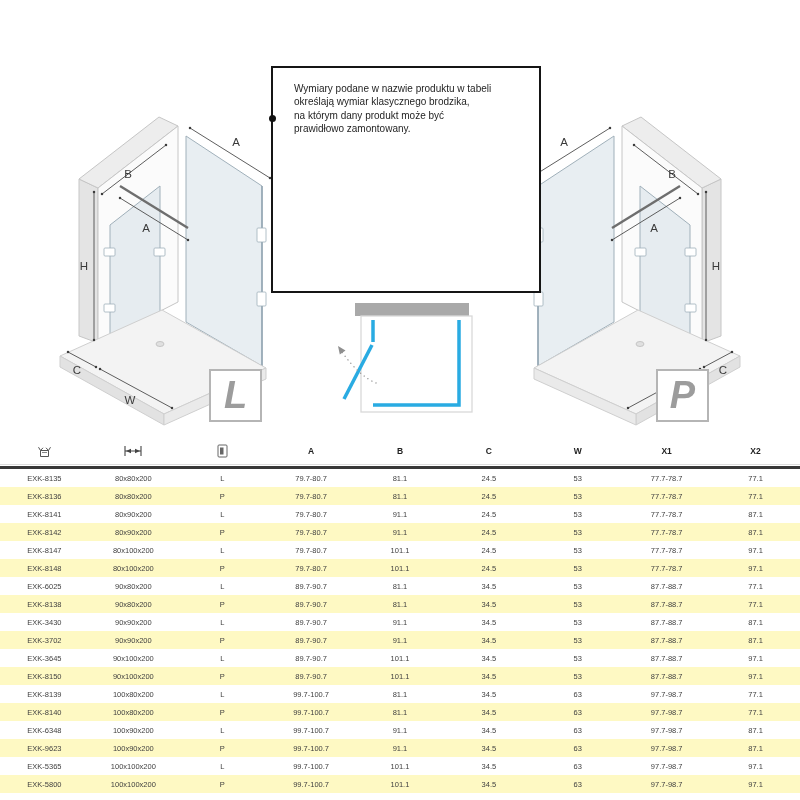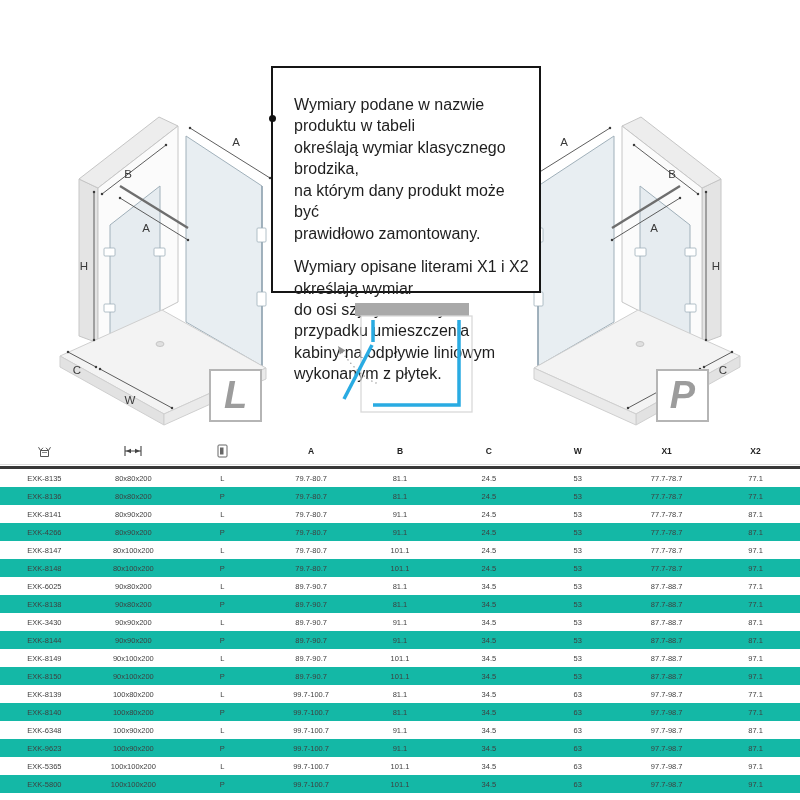--- a/index.html
+++ b/index.html
@@ -35,22 +35,22 @@
   #badge-l { left:209px; top:369px; }
   #badge-r { left:656px; top:369px; }
 
   
   .info-box {
     position:absolute; left:271px; top:66px; width:270px; height:227px;
     box-sizing:border-box; border:2px solid #151515; background:#fff;
     padding:14px 10px 10px 21px;
   }
   .info-box p {
-    margin:12px 0 10px 0; white-space:pre-line;
-    font-size:16px; line-height:1.34; color:#1e1e1e;
+    margin:0 0 10px 0; white-space:pre-line;
+    font-size:10px; line-height:1.34; color:#1e1e1e;
   }
   .info-dot {
     position:absolute; left:-4.5px; top:47px; width:7px; height:7px;
     border-radius:50%; background:#111;
   }
 
   
   #swing-diagram { position:absolute; left:333px; top:293px; }
 
   
@@ -60,21 +60,21 @@
     align-items:center; justify-items:center; height:26px;
     border-bottom:1px solid #dddddd;
   }
   .th-letter { font-size:8.5px; font-weight:bold; color:#222; }
   .rule { height:3px; background:#383838; margin-top:1px; }
   .trow {
     display:grid; grid-template-columns:repeat(9,1fr);
     align-items:center; justify-items:center; height:18px;
     font-size:7.5px; color:#3f3f3f;
   }
-  .trow.alt { background:#14b8a6; }
+  .trow.alt { background:#fef9c3; }
   .hicon { display:flex; align-items:center; justify-content:center; }
 </style>
 </head>
 <body>
 
 <svg id="diagram-left" class="diagram-svg" width="250" height="330" viewBox="0 0 250 330">
   <defs>
     <marker id="dot" markerWidth="4" markerHeight="4" refX="2" refY="2">
       <circle cx="2" cy="2" r="1.4" fill="#3d3d3d"></circle>
     </marker>
@@ -157,23 +157,20 @@
 <div class="badge" id="badge-r">
   <span>P</span>
 </div>
 
 <div class="info-box">
   <div class="info-dot"></div>
   <p>Wymiary podane w nazwie produktu w tabeli
 określają wymiar klasycznego brodzika,
 na którym dany produkt może być
 prawidłowo zamontowany.</p>
-  <p>Wymiary opisane literami X1 i X2 określają wymiar
-do osi szyby – istotny w przypadku umieszczenia
-kabiny na odpływie liniowym wykonanym z płytek.</p>
 </div>
 
 <svg id="swing-diagram" width="150" height="142" viewBox="0 0 150 142">
   <rect x="22" y="10" width="114" height="13" fill="#a9a9a9"></rect>
   <rect x="28" y="23" width="111" height="96" fill="none" stroke="#d9d9d9" stroke-width="1.3"></rect>
   <line x1="40" y1="27" x2="40" y2="49" stroke="#29abe2" stroke-width="3.5"></line>
   <line x1="39" y1="52" x2="11" y2="106" stroke="#29abe2" stroke-width="3.5"></line>
   <polyline points="40,112 126,112 126,27" fill="none" stroke="#29abe2" stroke-width="3.5"></polyline>
   <path d="M 43 90 Q 26 83 9 59" fill="none" stroke="#9a9a9a" stroke-width="1.4" stroke-dasharray="0.1,4.5" stroke-linecap="round"></path>
   <polygon points="5,53 12.5,57.6 6.8,61.6" fill="#8f8f8f"></polygon>
@@ -237,21 +234,21 @@
     <span>80x90x200</span>
     <span>L</span>
     <span>79.7-80.7</span>
     <span>91.1</span>
     <span>24.5</span>
     <span>53</span>
     <span>77.7-78.7</span>
     <span>87.1</span>
   </div>
       <div class="trow alt">
-    <span>EXK-4266</span>
+    <span>EXK-8142</span>
     <span>80x90x200</span>
     <span>P</span>
     <span>79.7-80.7</span>
     <span>91.1</span>
     <span>24.5</span>
     <span>53</span>
     <span>77.7-78.7</span>
     <span>87.1</span>
   </div>
       <div class="trow">
@@ -303,32 +300,32 @@
     <span>90x90x200</span>
     <span>L</span>
     <span>89.7-90.7</span>
     <span>91.1</span>
     <span>34.5</span>
     <span>53</span>
     <span>87.7-88.7</span>
     <span>87.1</span>
   </div>
       <div class="trow alt">
-    <span>EXK-8144</span>
+    <span>EXK-3702</span>
     <span>90x90x200</span>
     <span>P</span>
     <span>89.7-90.7</span>
     <span>91.1</span>
     <span>34.5</span>
     <span>53</span>
     <span>87.7-88.7</span>
     <span>87.1</span>
   </div>
       <div class="trow">
-    <span>EXK-8149</span>
+    <span>EXK-3645</span>
     <span>90x100x200</span>
     <span>L</span>
     <span>89.7-90.7</span>
     <span>101.1</span>
     <span>34.5</span>
     <span>53</span>
     <span>87.7-88.7</span>
     <span>97.1</span>
   </div>
       <div class="trow alt">

